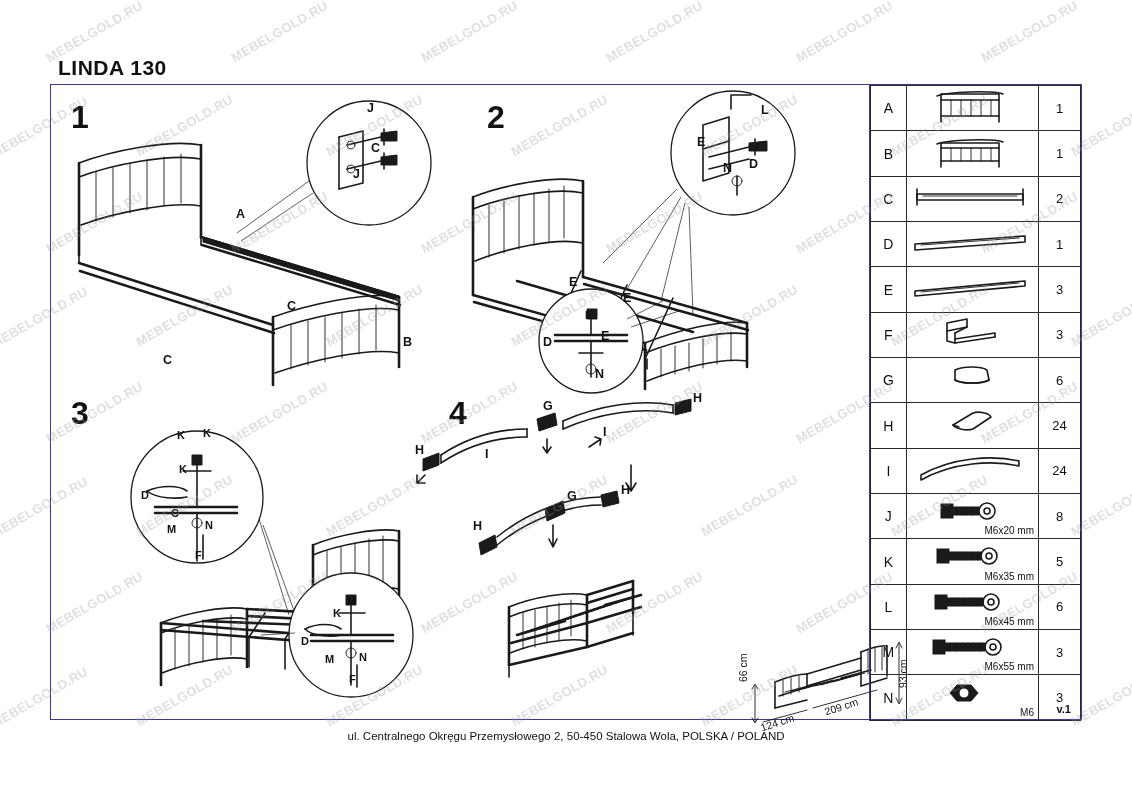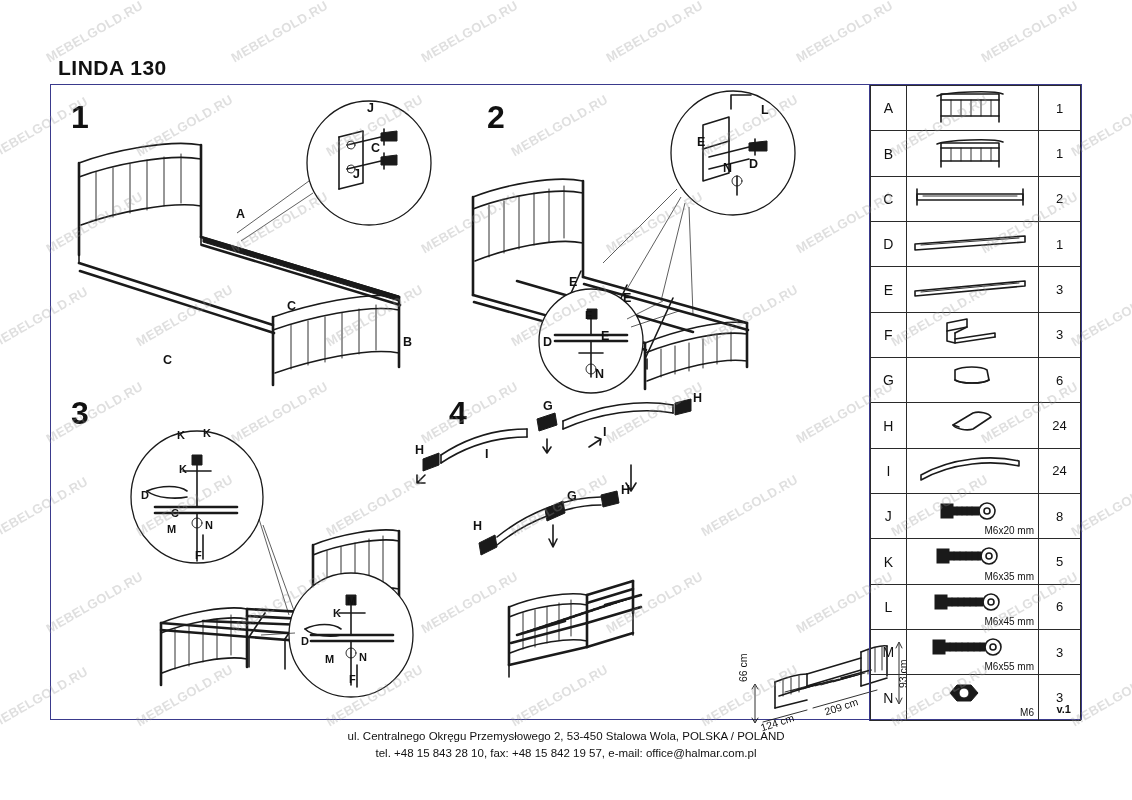--- a/index.html
+++ b/index.html
@@ -665,22 +665,21 @@
           <td class="q">3</td>
         </tr>
       </tbody>
     </table>
   </div>
 
   <div id="ver">v.1</div>
 </div>
 
 <div id="footer">
-  <div>ul. Centralnego Okręgu Przemysłowego 2, 53-450 Stalowa Wola, POLSKA / POLAND</div>
-  <div>tel. +48 15 843 28 10, fax: +48 15 842 19 57, e-mail: office@halmar.com.pl</div>
+  <div>ul. Centralnego Okręgu Przemysłowego 2, 50-450 Stalowa Wola, POLSKA / POLAND</div>
 </div>
 
 <div id="watermarks">
     <div class="wm" style="left: 40px; top: 24px;">MEBELGOLD.RU</div>
     <div class="wm" style="left: 225px; top: 24px;">MEBELGOLD.RU</div>
     <div class="wm" style="left: 415px; top: 24px;">MEBELGOLD.RU</div>
     <div class="wm" style="left: 600px; top: 24px;">MEBELGOLD.RU</div>
     <div class="wm" style="left: 790px; top: 24px;">MEBELGOLD.RU</div>
     <div class="wm" style="left: 975px; top: 24px;">MEBELGOLD.RU</div>
     <div class="wm" style="left: -15px; top: 120px;">MEBELGOLD.RU</div>

